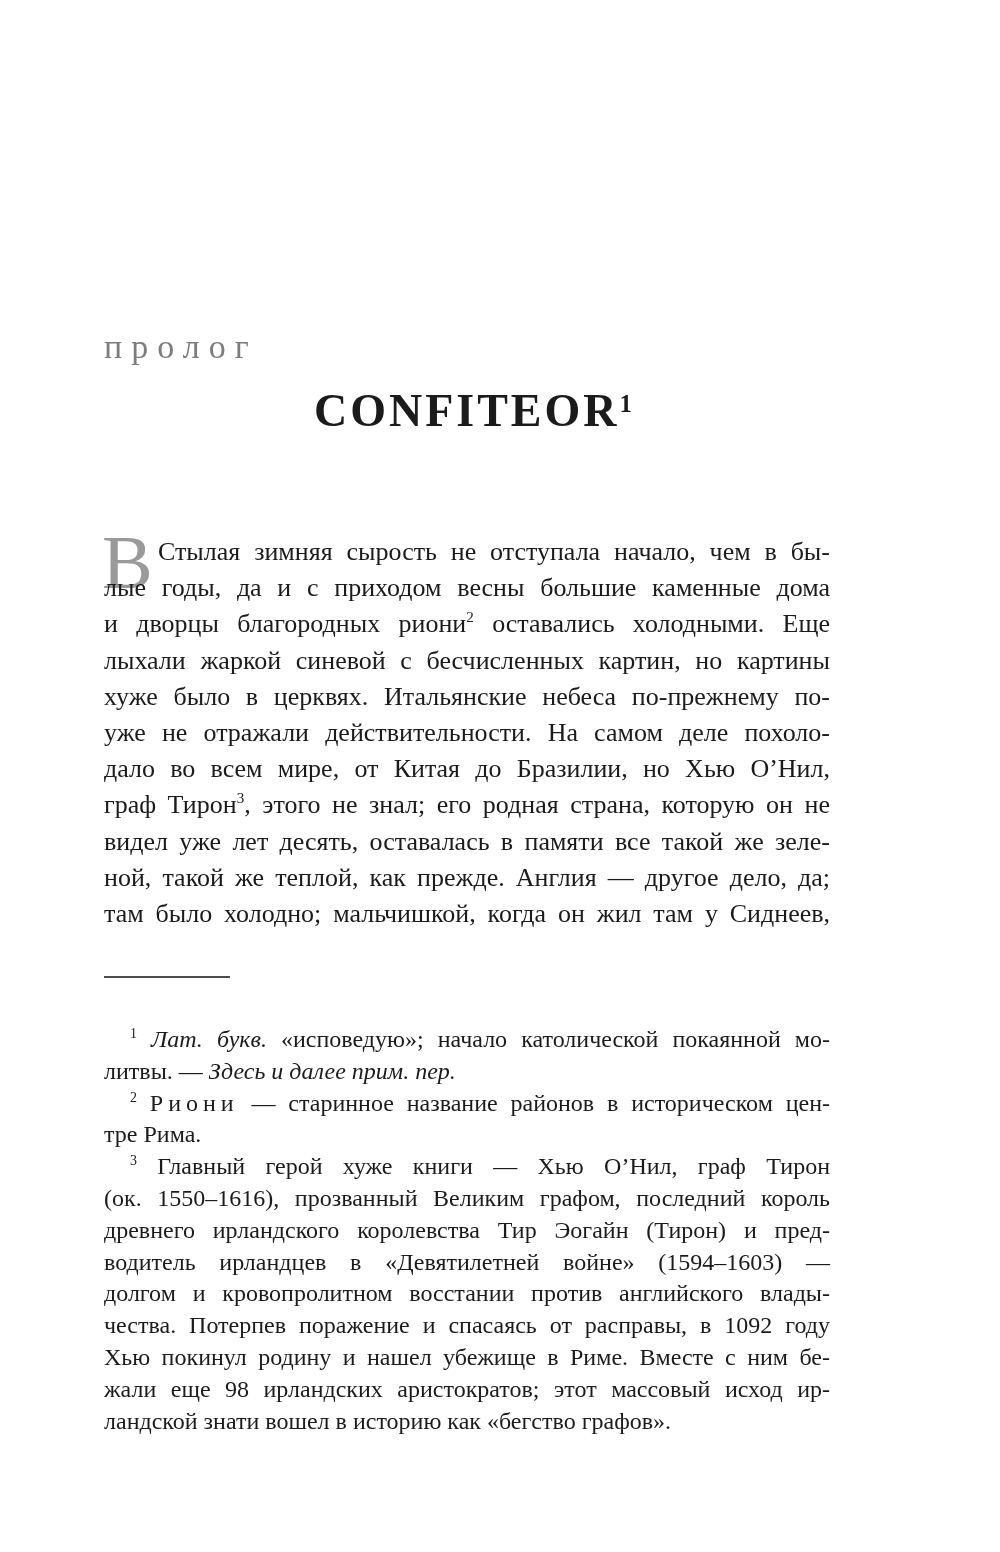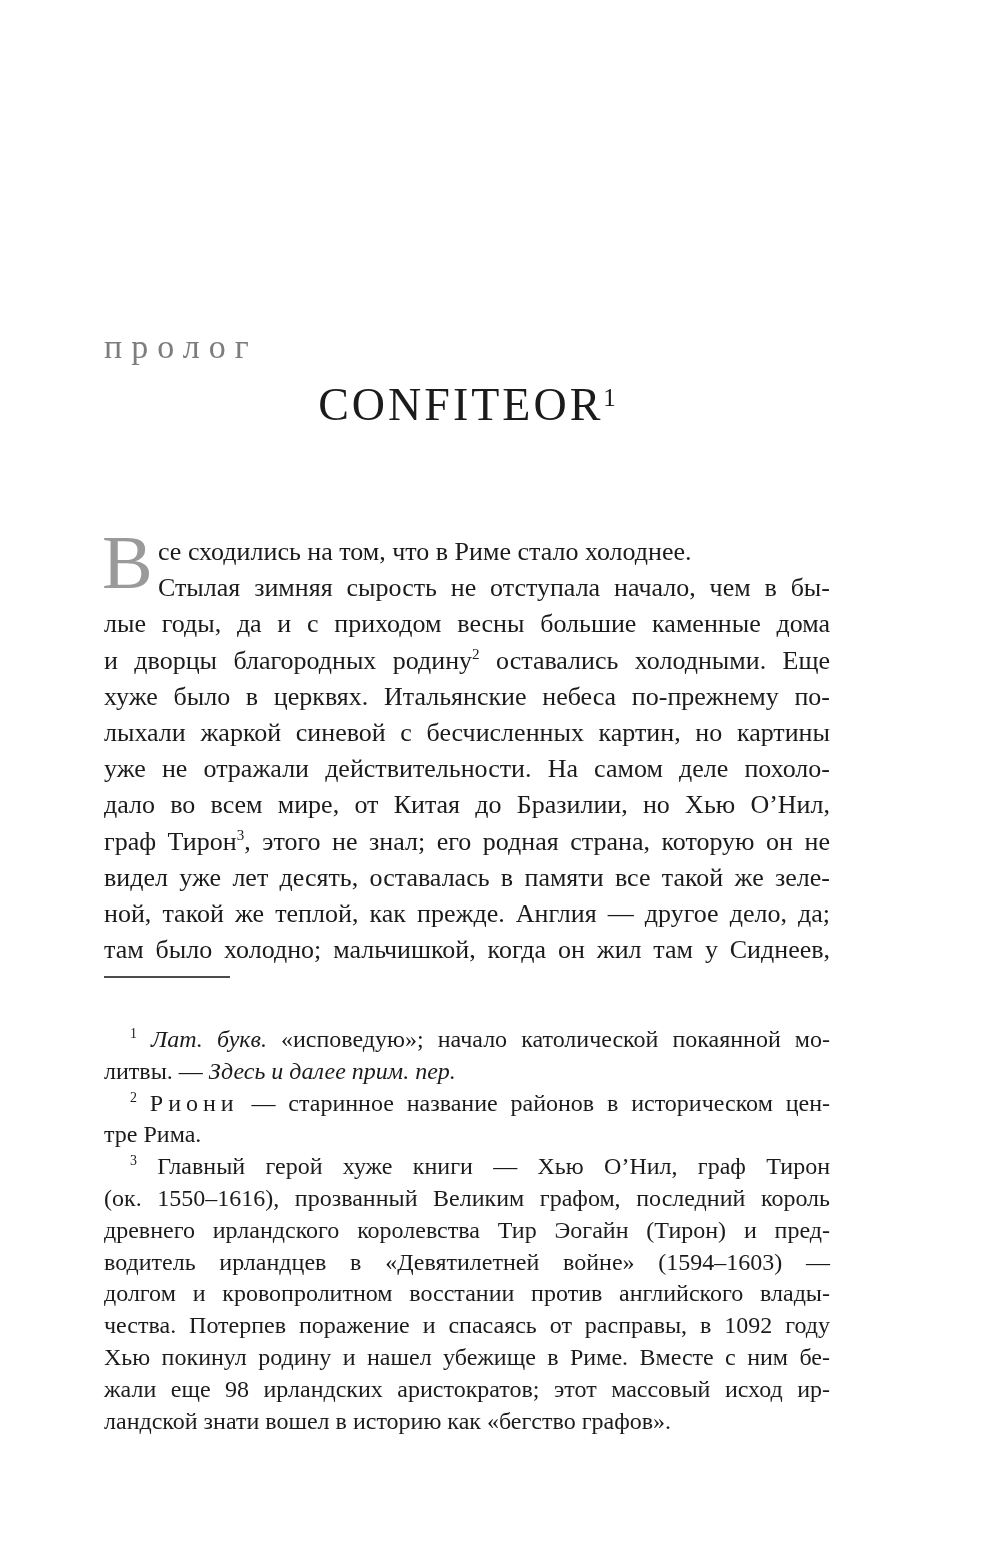--- a/index.html
+++ b/index.html
@@ -15,24 +15,24 @@
   .kicker {
     position: absolute;
     top: 330px; left: 104px; width: 726px;
     font-size: 34px;
     letter-spacing: 9px;
     line-height: 1;
   }
   .title {
     position: absolute;
     top: 382px; left: 104px; width: 726px;
-    margin: 0;
+    margin: 6px;
     text-align: center;
     font-size: 46px;
-    font-weight: normal;
+    font-weight: bold;
     letter-spacing: 3px;
     line-height: 1;
   }
   .title .t-sup {
     font-size: 25px;
     vertical-align: 14px;
     letter-spacing: 0;
   }
   .dropcap {
     position: absolute;
@@ -79,26 +79,25 @@
 
   <div class="kicker" style="color: rgb(125, 125, 125);">пролог</div>
 
   <h1 class="title">
     <span>CONFITEOR</span><span class="t-sup">1</span>
   </h1>
 
   <span class="dropcap" style="color: rgb(154, 154, 154);">В</span>
 
   <div class="body-text">
-      <div class="t-line is-pad"><span>се сходились на том, что в Риме стало холоднее.</span></div>
       <div class="t-line is-just is-pad"><span>Стылая зимняя сырость не отступала начало, чем в бы-</span></div>
       <div class="t-line is-just"><span>лые годы, да и с приходом весны большие каменные дома</span></div>
-      <div class="t-line is-just"><span>и дворцы благородных родину</span><span class="sup">2</span><span> оставались холодными. Еще</span></div>
+      <div class="t-line is-just"><span>и дворцы благородных риони</span><span class="sup">2</span><span> оставались холодными. Еще</span></div>
+      <div class="t-line is-just"><span>лыхали жаркой синевой с бесчисленных картин, но картины</span></div>
       <div class="t-line is-just"><span>хуже было в церквях. Итальянские небеса по-прежнему по-</span></div>
-      <div class="t-line is-just"><span>лыхали жаркой синевой с бесчисленных картин, но картины</span></div>
       <div class="t-line is-just"><span>уже не отражали действительности. На самом деле похоло-</span></div>
       <div class="t-line is-just"><span>дало во всем мире, от Китая до Бразилии, но Хью О’Нил,</span></div>
       <div class="t-line is-just"><span>граф Тирон</span><span class="sup">3</span><span>, этого не знал; его родная страна, которую он не</span></div>
       <div class="t-line is-just"><span>видел уже лет десять, оставалась в памяти все такой же зеле-</span></div>
       <div class="t-line is-just"><span>ной, такой же теплой, как прежде. Англия — другое дело, да;</span></div>
       <div class="t-line is-just"><span>там было холодно; мальчишкой, когда он жил там у Сиднеев,</span></div>
     </div>
 
   <div class="footnote-rule"></div>
 

